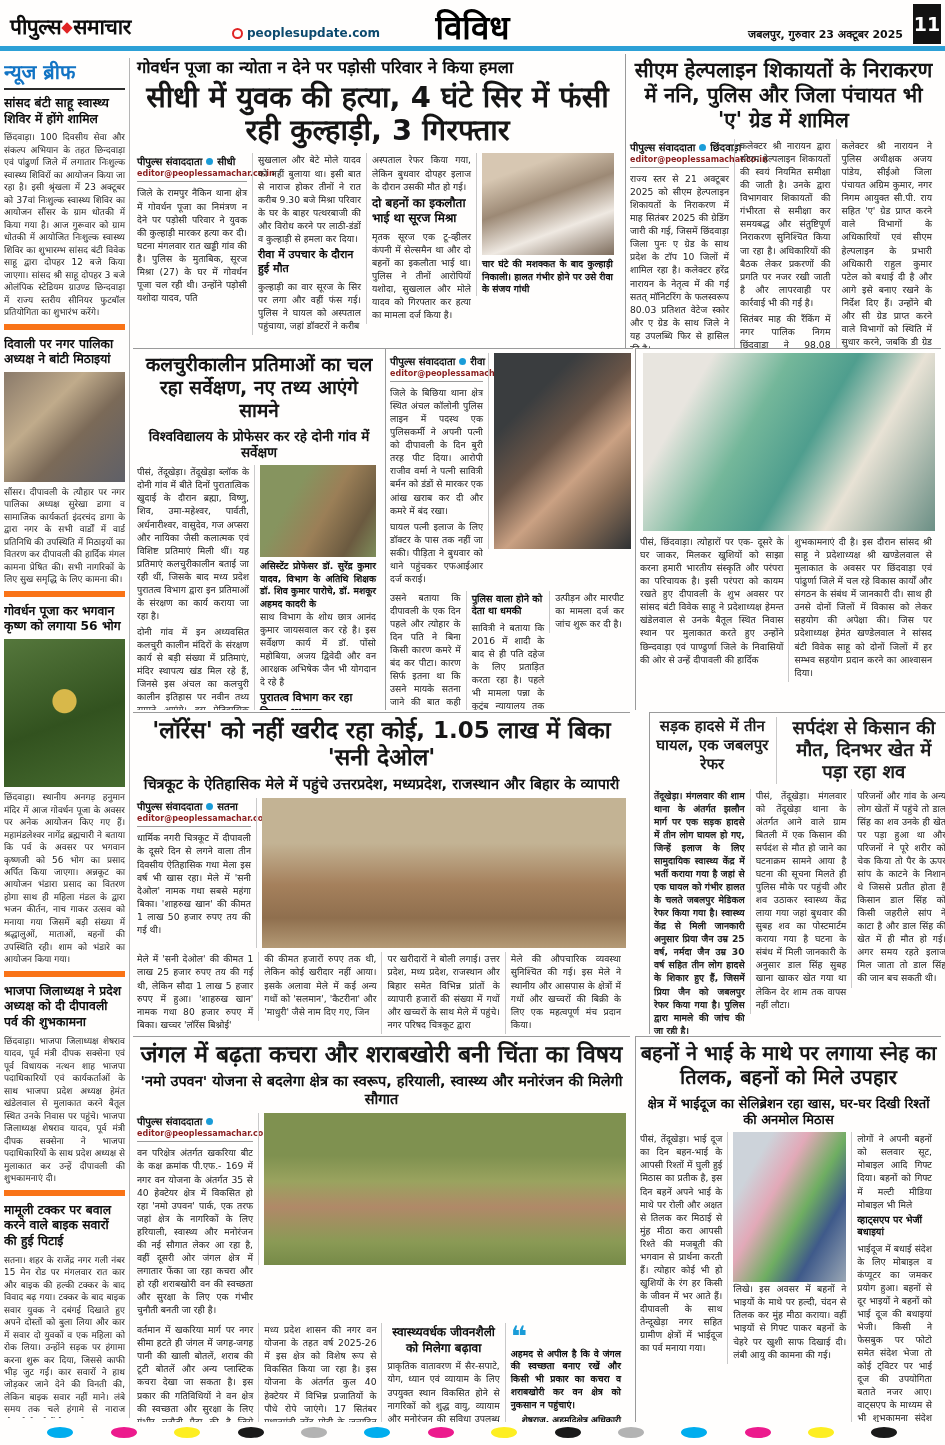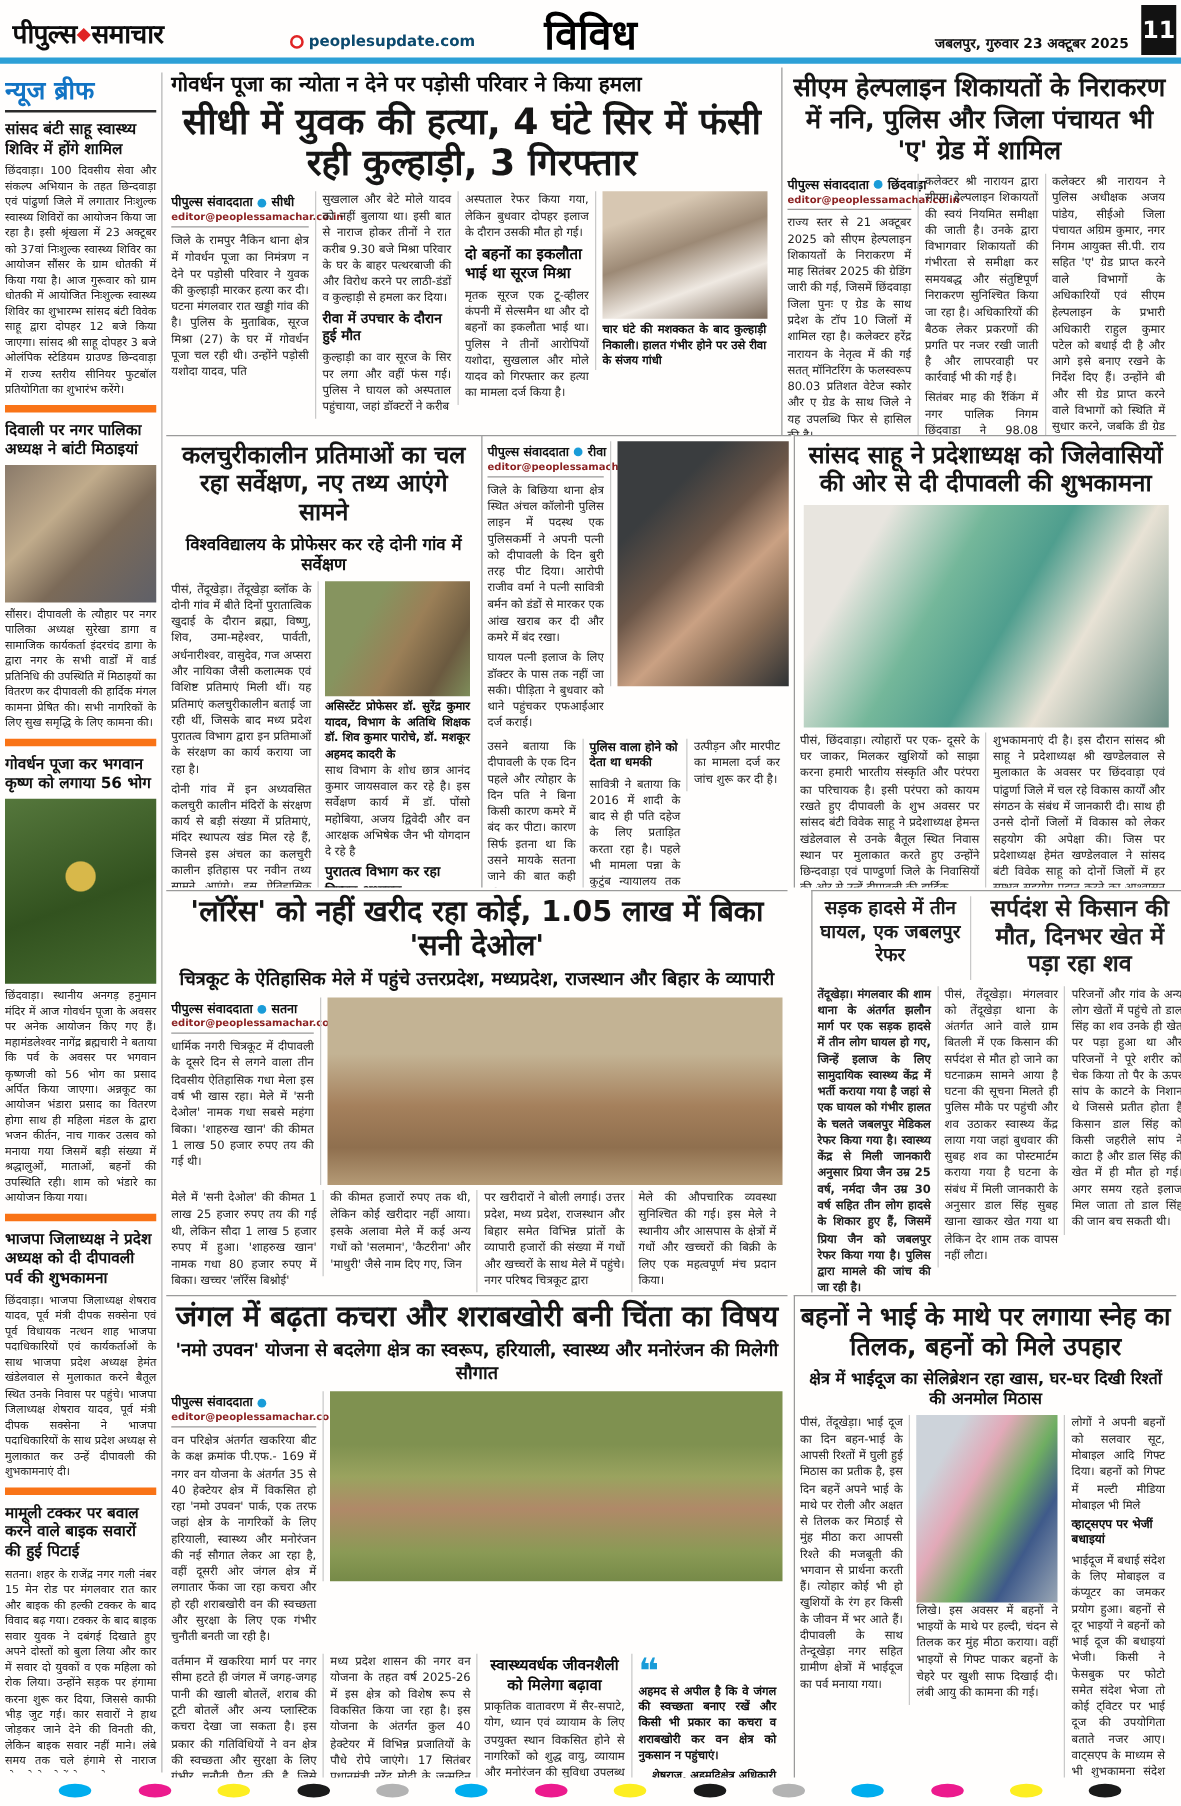--- a/index.html
+++ b/index.html
@@ -184,21 +184,20 @@
         <p class="body">सावित्री ने बताया कि 2016 में शादी के बाद से ही पति दहेज के लिए प्रताड़ित करता रहा है। पहले भी मामला पन्ना के कुटुंब न्यायालय तक पहुंचा था, जहां समझौते के बाद वह फिर से रीवा लौटी थी। आरोपी पति अक्सर धमकी देता था कि 'मैं पुलिस वाला हूं, मेरा कोई कुछ नहीं बिगाड़ सकता।' फिलहाल बिछिया पुलिस ने दहेज</p>
       </div>
       <div class="col" style="width:82px;">
         <p class="body">उत्पीड़न और मारपीट का मामला दर्ज कर जांच शुरू कर दी है।</p>
 
       </div>
     </div>
   </article>
 
   <article class="art rule-top rule-left" style="left:635px;top:348px;width:306px;height:362px;">
-    <h2 class="head-md">सांसद साहू ने प्रदेशाध्यक्ष को जिलेवासियों की ओर से दी दीपावली की शुभकामना</h2>
     <div class="photo" style="width:292px;height:178px;margin:0 auto 4px;background:linear-gradient(120deg,#e8e5df 0 18%,#74b79a 38%,#4f9e8e 55%,#e8e2d5 72%,#6b8f85);"></div>
     <div class="cols">
       <div class="col first" style="width:149px;">
         <p class="body">पीसं, छिंदवाड़ा। त्योहारों पर एक- दूसरे के घर जाकर, मिलकर खुशियों को साझा करना हमारी भारतीय संस्कृति और परंपरा का परिचायक है। इसी परंपरा को कायम रखते हुए दीपावली के शुभ अवसर पर सांसद बंटी विवेक साहू ने प्रदेशाध्यक्ष हेमन्त खंडेलवाल से उनके बैतूल स्थित निवास स्थान पर मुलाकात करते हुए उन्होंने छिन्दवाड़ा एवं पाण्ढुर्णा जिले के निवासियों की ओर से उन्हें दीपावली की हार्दिक</p>
       </div>
       <div class="col" style="width:149px;">
         <p class="body">शुभकामनाएं दी है। इस दौरान सांसद श्री साहू ने प्रदेशाध्यक्ष श्री खण्डेलवाल से मुलाकात के अवसर पर छिंदवाड़ा एवं पांढुर्णा जिले में चल रहे विकास कार्यों और संगठन के संबंध में जानकारी दी। साथ ही उनसे दोनों जिलों में विकास को लेकर सहयोग की अपेक्षा की। जिस पर प्रदेशाध्यक्ष हेमंत खण्डेलवाल ने सांसद बंटी विवेक साहू को दोनों जिलों में हर सम्भव सहयोग प्रदान करने का आश्वासन दिया।</p>
       </div>
     </div>
   </article>

